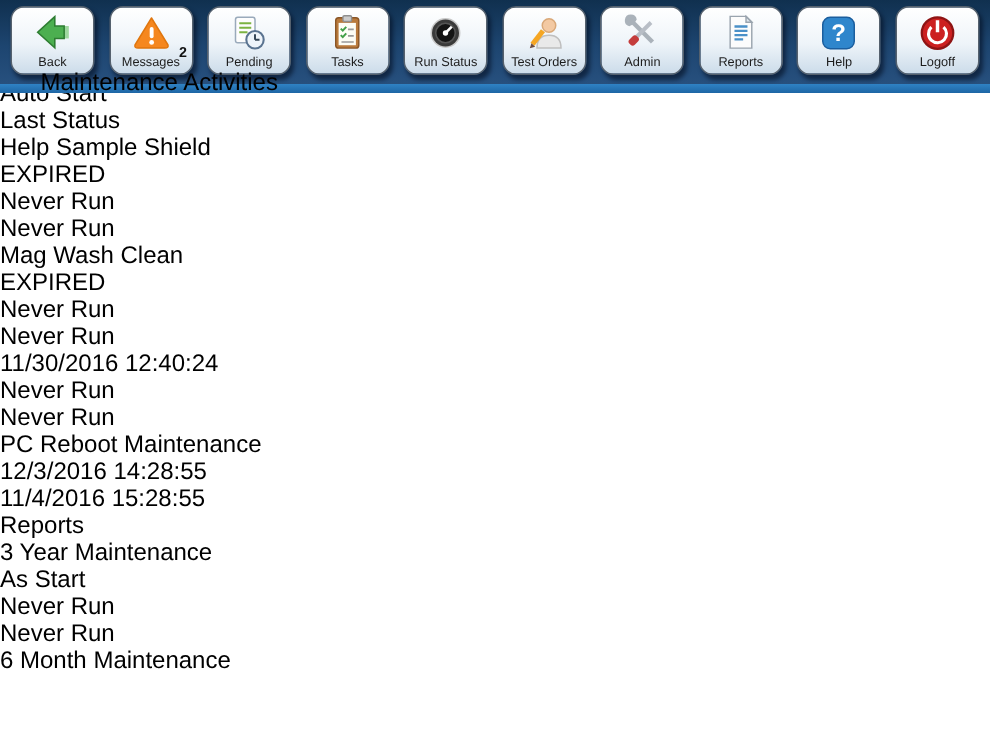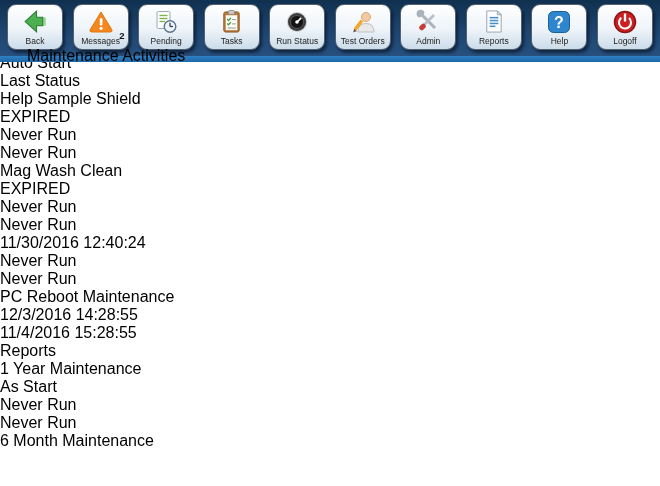--- a/index.html
+++ b/index.html
@@ -241,21 +241,21 @@
 
   <div class="trow pale">
     <div class="cell c-name">PC Reboot Maintenance</div>
     <div class="cell c-due">12/3/2016 14:28:55</div>
     <div class="cell c-auto"></div>
     <div class="cell c-ltp">11/4/2016 15:28:55</div>
     <div class="cell c-status">Reports</div>
   </div>
 
   <div class="trow blue">
-    <div class="cell c-name">1 Year Maintenance</div>
+    <div class="cell c-name">3 Year Maintenance</div>
     <div class="cell c-due">As Start</div>
     <div class="cell c-auto"></div>
     <div class="cell c-ltp">Never Run</div>
     <div class="cell c-status">Never Run</div>
   </div>
 
   <div class="trow pale">
     <div class="cell c-name">6 Month Maintenance</div>
 
     <div class="cell c-auto"></div>

